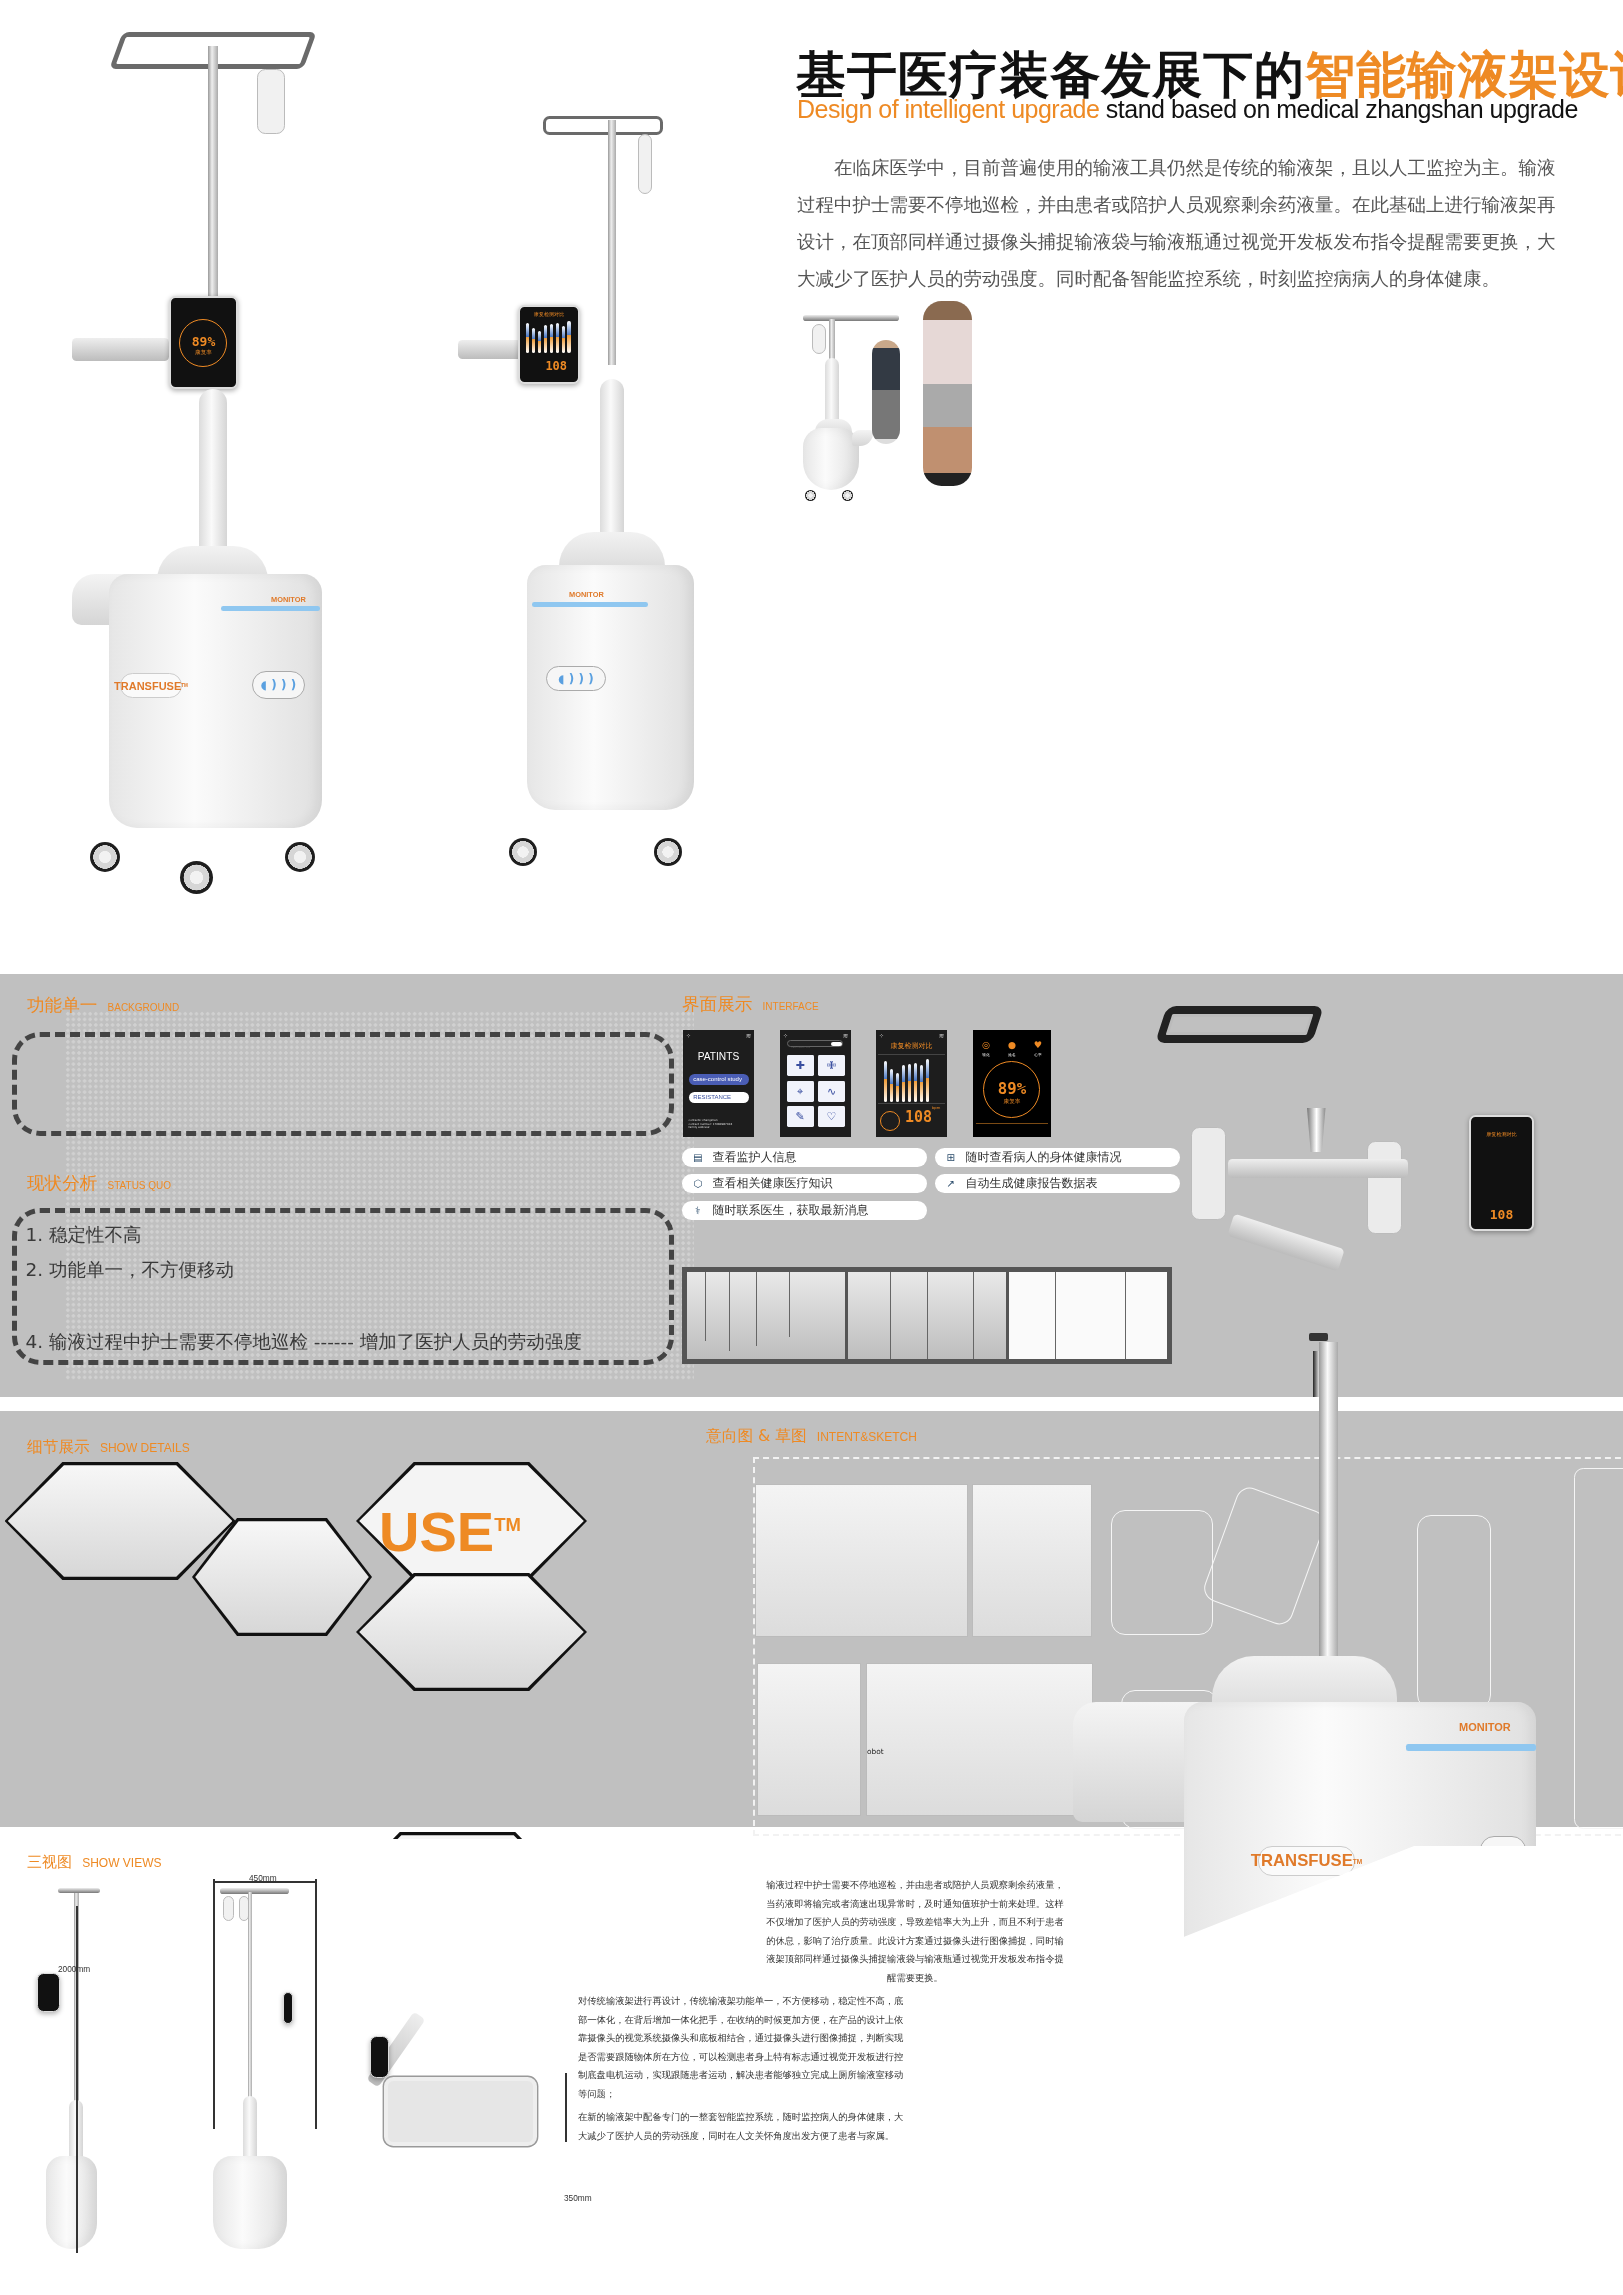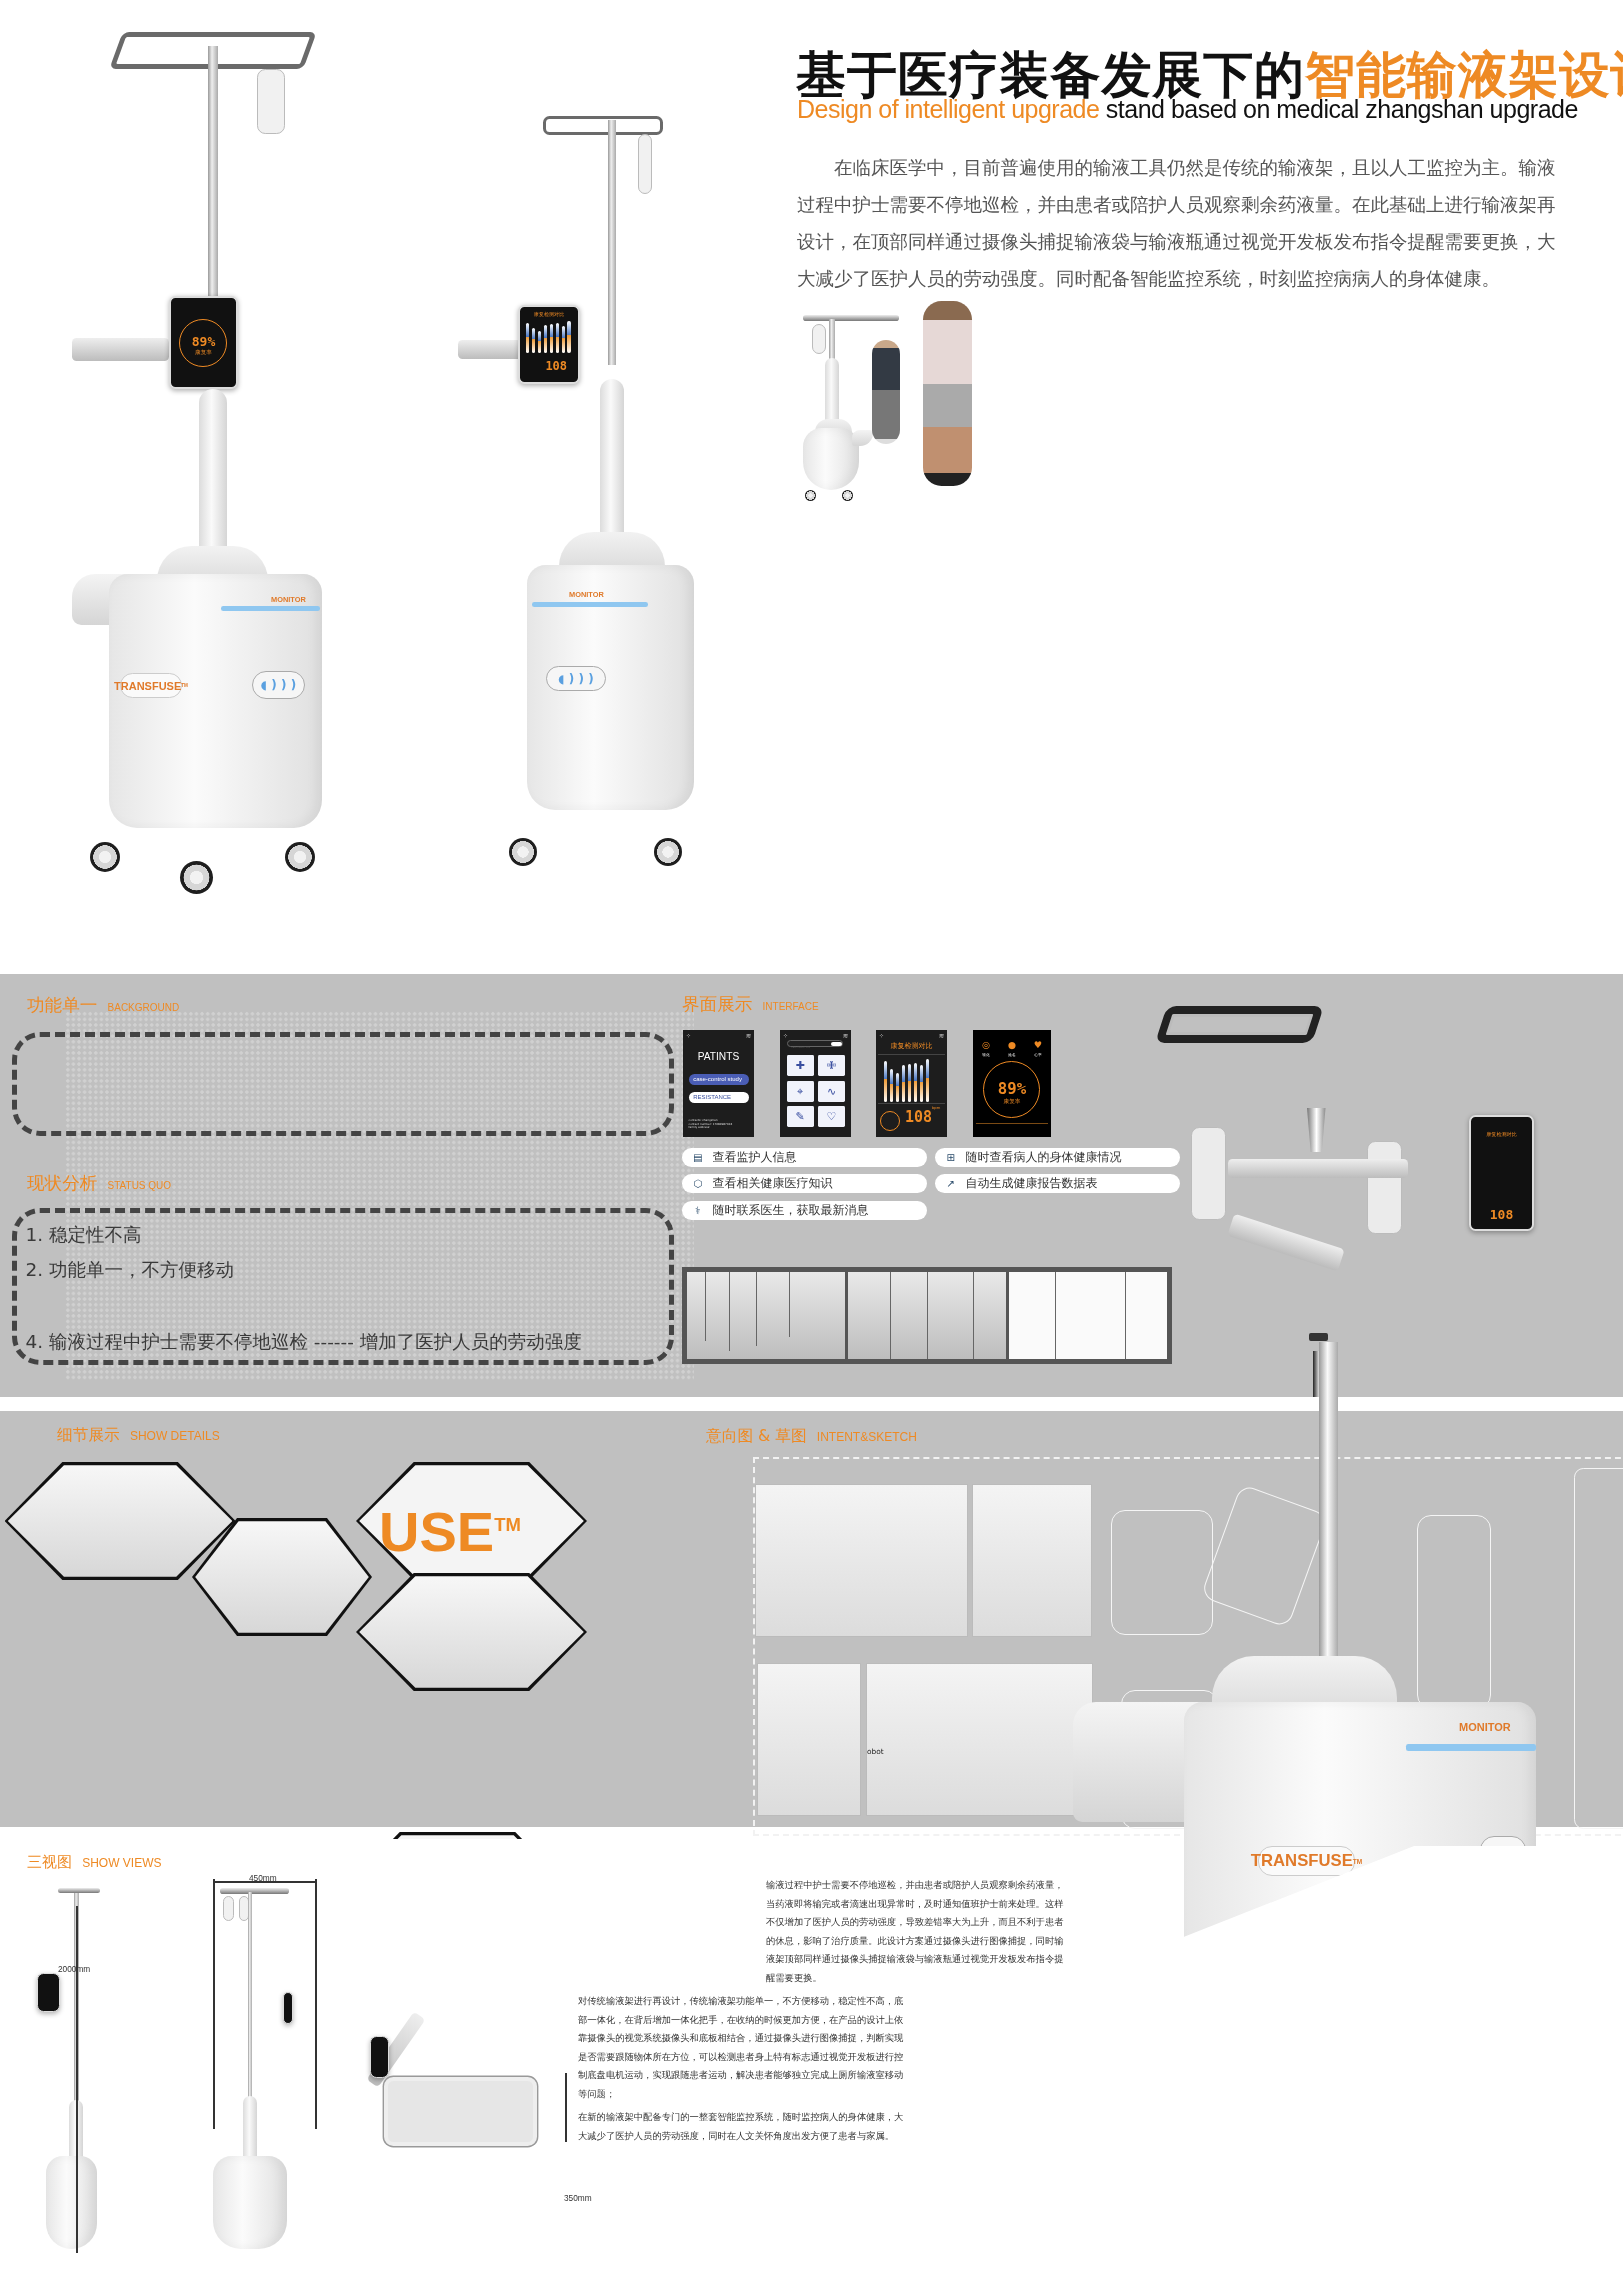--- a/index.html
+++ b/index.html
@@ -287,21 +287,21 @@
   <div class="arm" style="left:1228px;top:257px;width:116px;height:23px;transform:rotate(18deg);"></div>
   <div class="screen" style="left:1469px;top:141px;width:65px;height:116px;">
     <div style="font-size:5.1px;margin-top:14px;">康复检测对比</div>
     <div class="big" style="margin-top:69px;font-size:13px;">108</div>
   </div>
   <div style="position:absolute;left:1309px;top:359px;width:18.5px;height:8.3px;background:#333;border-radius:1.9px;"></div>
   <div style="position:absolute;left:1313px;top:377px;width:13px;height:46px;background:linear-gradient(90deg,#222,#eee,#222);"></div>
 </div>
 
 <div class="abs band2">
-  <div class="sec-h" style="left:27px;top:14px;font-size:15.7px;margin-left:30px;"><span>细节展示</span><span class="en" style="font-size:12px;">SHOW DETAILS</span></div>
+  <div class="sec-h" style="left:27px;top:26px;font-size:15.7px;"><span>细节展示</span><span class="en" style="font-size:12px;">SHOW DETAILS</span></div>
   <div class="sec-h" style="left:706px;top:15px;font-size:15.7px;"><span>意向图 &amp; 草图</span><span class="en" style="font-size:12px;">INTENT&amp;SKETCH</span></div>
 </div>
 
 <div class="abs intent-box">
   <div class="ref-img" style="left:0;top:25.4px;width:213px;height:153px;"></div>
   <div class="ref-img" style="left:217px;top:25.4px;width:120px;height:153px;"></div>
   <div class="ref-img" style="left:2.3px;top:204px;width:104px;height:153px;"></div>
   <div class="ref-img" style="left:111px;top:204px;width:227px;height:153px;">
     <span style="position:absolute;left:0;top:83px;font-size:7.4px;color:#222;">obot</span>
   </div>
@@ -378,16 +378,16 @@
   <div class="arm" style="left:18.5px;top:0;width:14px;height:83px;transform:rotate(35deg);"></div>
   <div class="screen" style="left:0;top:28px;width:18.5px;height:42px;border-width:1.4px;"></div>
   <div style="position:absolute;left:14px;top:69px;width:153px;height:69px;border:4.6px solid #eee;border-radius:9.3px;box-shadow:0 0 0 1.4px #999;background:#e6e6e6;"></div>
 </div>
 <div class="dim-line" style="left:565px;top:2073px;width:2.3px;height:69px;z-index:2;"></div>
 <div class="dim-label" style="left:564px;top:2193px;z-index:2;">350mm</div>
 
 <div class="abs" style="left:0;top:1839px;width:1073px;height:456px;background:#fff;z-index:0;"></div>
 <div class="abs" style="left:1073px;top:1846px;width:550px;height:449px;background:#fff;z-index:0;clip-path:polygon(62% 0,100% 0,100% 100%,0 100%,0 30%);"></div>
 
-<div class="desc" style="left:766px;top:1876px;width:298px;z-index:3;">输液过程中护士需要不停地巡检，并由患者或陪护人员观察剩余药液量，当药液即将输完或者滴速出现异常时，及时通知值班护士前来处理。这样不仅增加了医护人员的劳动强度，导致差错率大为上升，而且不利于患者的休息，影响了治疗质量。此设计方案通过摄像头进行图像捕捉，同时输液架顶部同样通过摄像头捕捉输液袋与输液瓶通过视觉开发板发布指令提醒需要更换。</div>
+<div class="desc" style="left:766px;top:1876px;width:298px;z-index:3;text-align:center;">输液过程中护士需要不停地巡检，并由患者或陪护人员观察剩余药液量，当药液即将输完或者滴速出现异常时，及时通知值班护士前来处理。这样不仅增加了医护人员的劳动强度，导致差错率大为上升，而且不利于患者的休息，影响了治疗质量。此设计方案通过摄像头进行图像捕捉，同时输液架顶部同样通过摄像头捕捉输液袋与输液瓶通过视觉开发板发布指令提醒需要更换。</div>
 <div class="desc" style="left:578px;top:1992px;width:329px;z-index:3;">对传统输液架进行再设计，传统输液架功能单一，不方便移动，稳定性不高，底部一体化，在背后增加一体化把手，在收纳的时候更加方便，在产品的设计上依靠摄像头的视觉系统摄像头和底板相结合，通过摄像头进行图像捕捉，判断实现是否需要跟随物体所在方位，可以检测患者身上特有标志通过视觉开发板进行控制底盘电机运动，实现跟随患者运动，解决患者能够独立完成上厕所输液室移动等问题；</div>
 <div class="desc" style="left:578px;top:2108px;width:329px;z-index:3;">在新的输液架中配备专门的一整套智能监控系统，随时监控病人的身体健康，大大减少了医护人员的劳动强度，同时在人文关怀角度出发方便了患者与家属。</div>
 
 
 </body></html>

